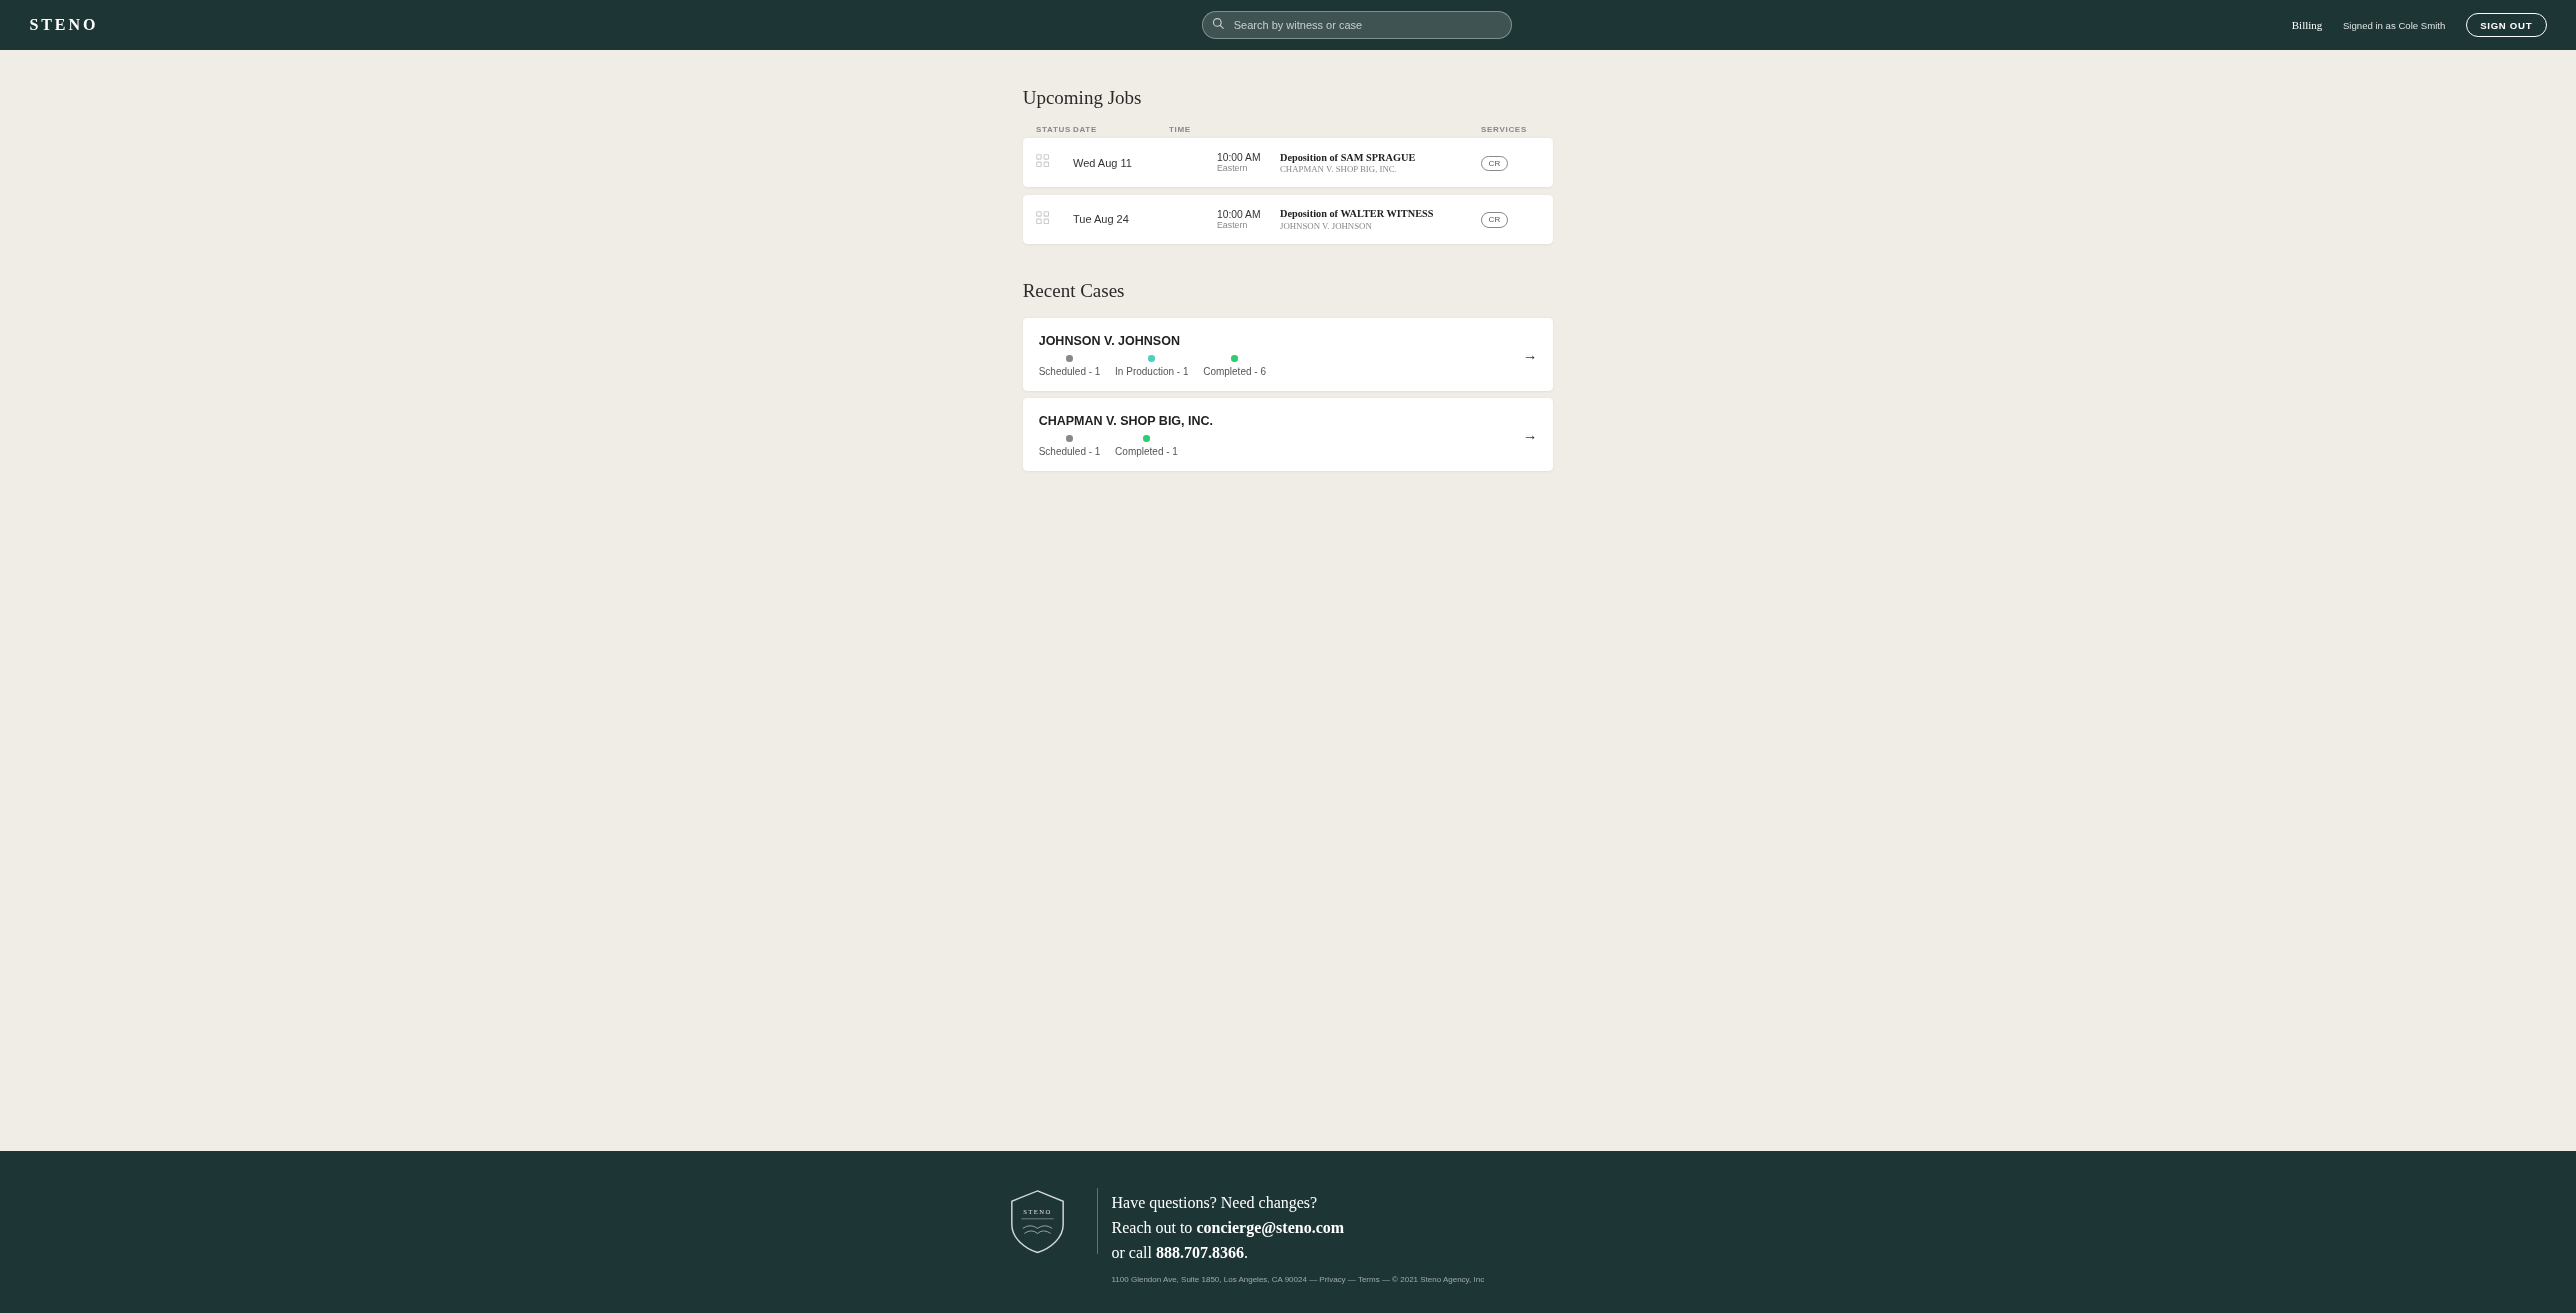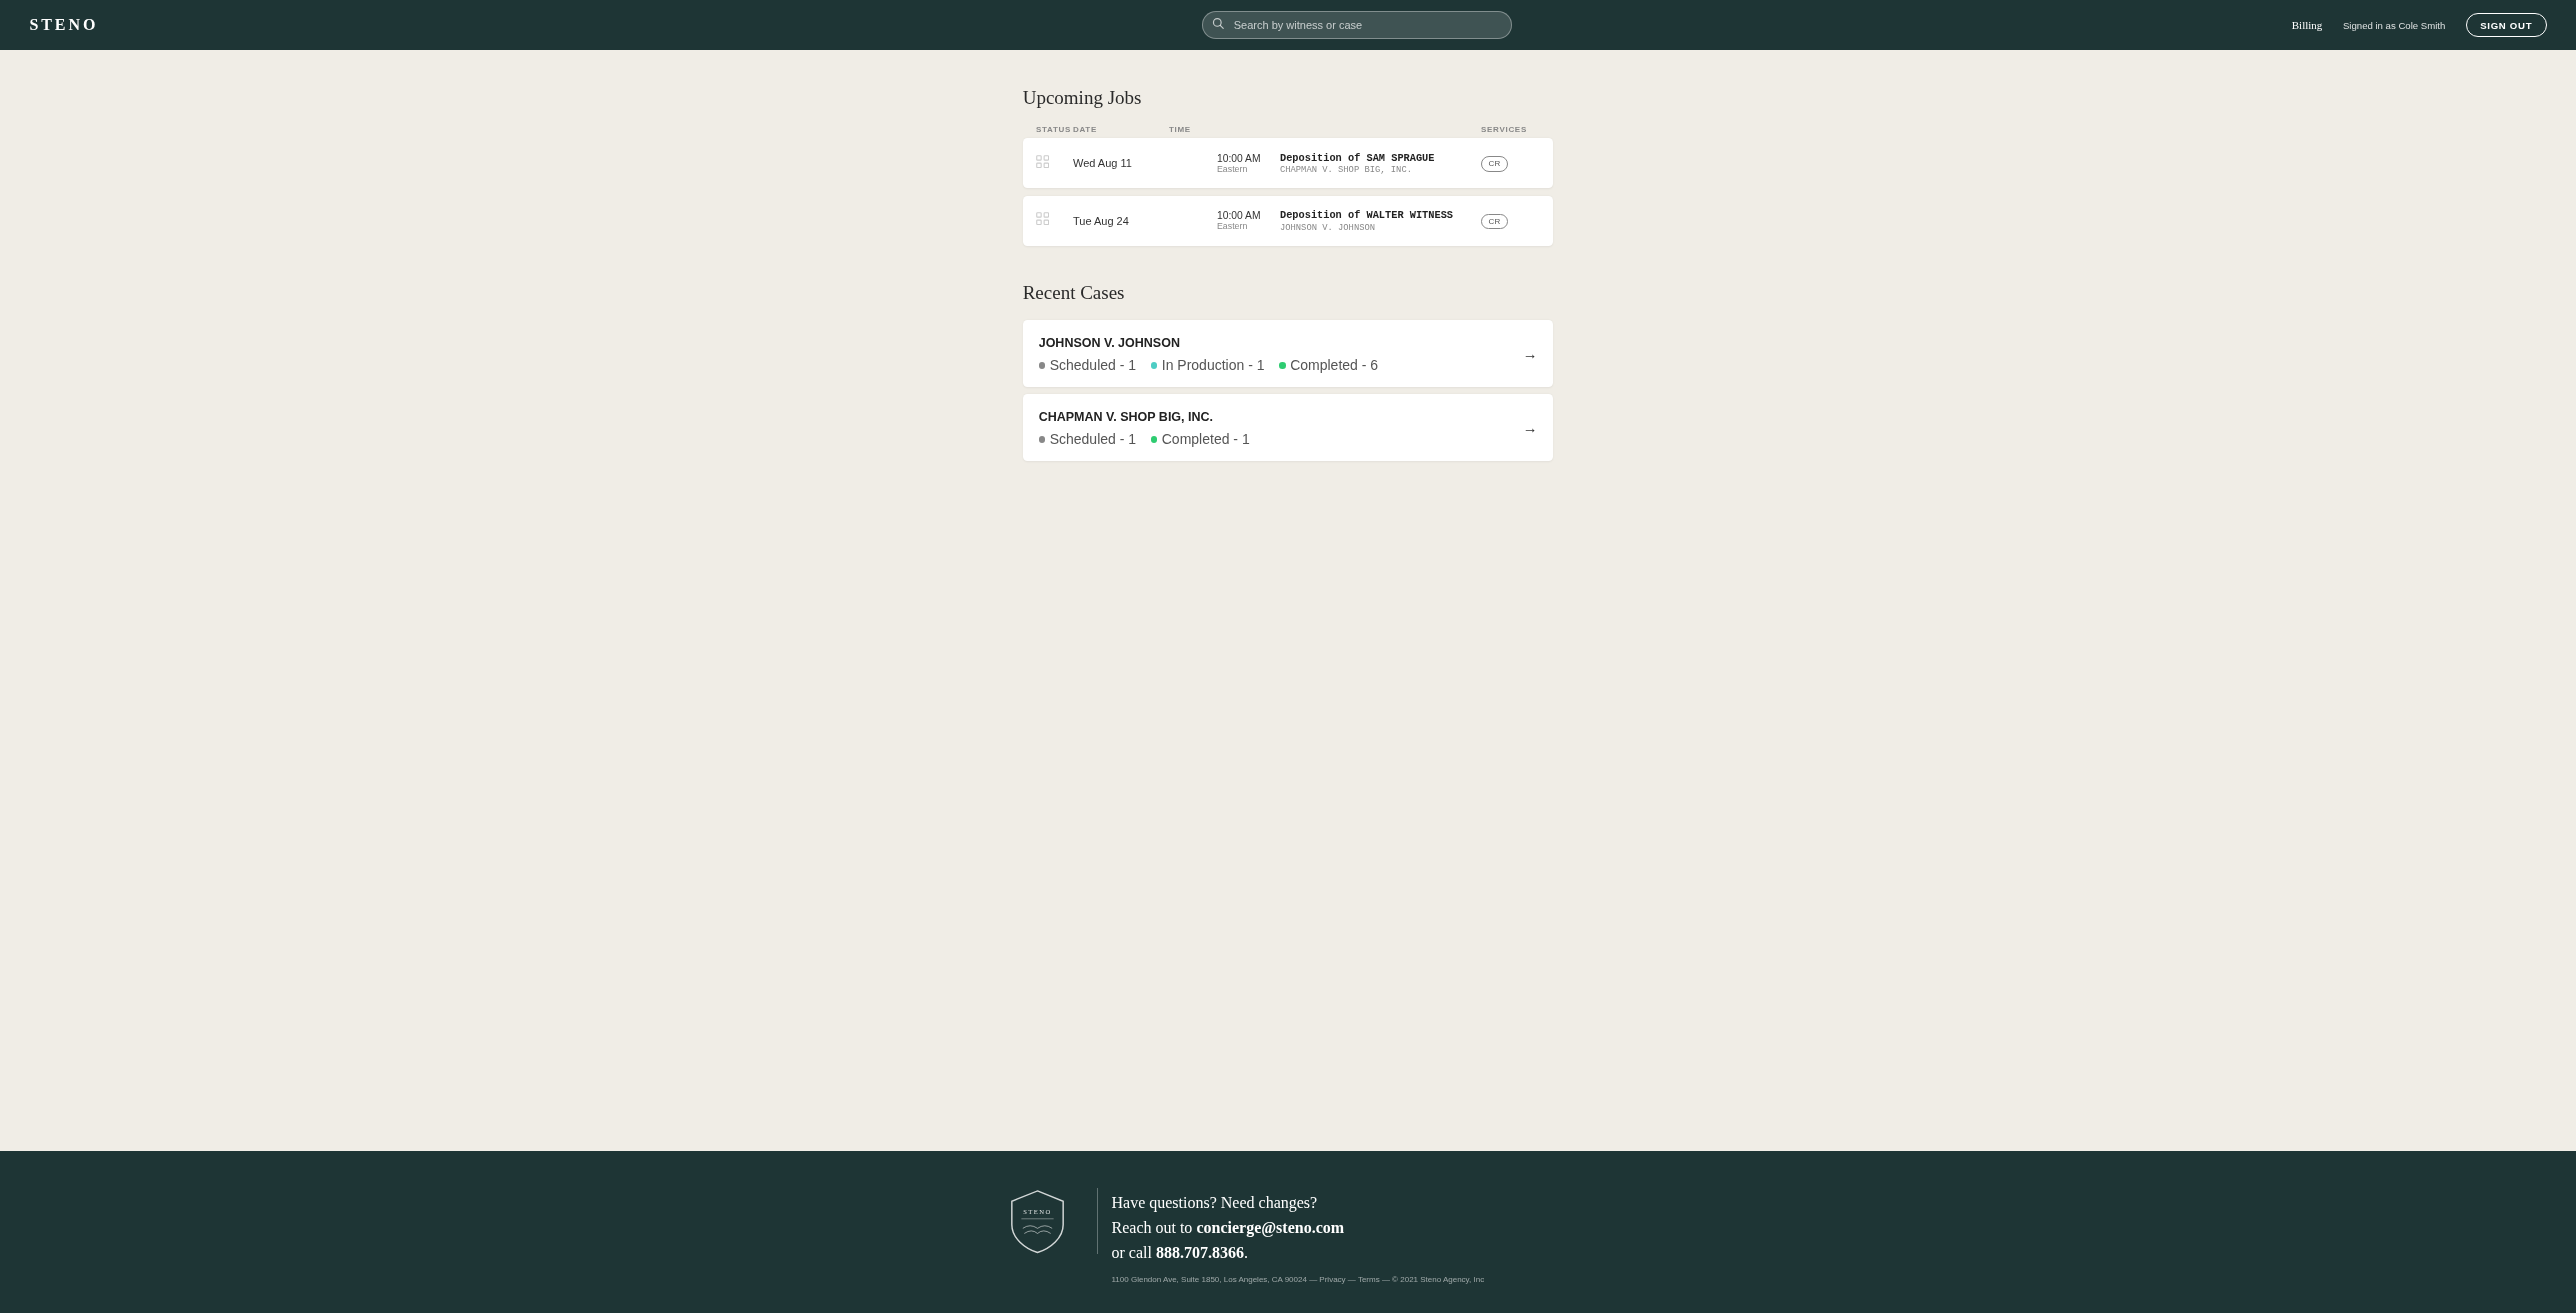--- a/index.html
+++ b/index.html
@@ -122,21 +122,21 @@
       font-size: 11px;
       color: #333;
       font-family: Liberation Sans, sans-serif;
       font-weight: 500;
     }
 
     .job-time-block { font-family: Liberation Sans, sans-serif; margin-left: 48px; }
     .job-time { font-size: 10.3px; color: #333; font-weight: 500; }
     .job-timezone { font-size: 8.8px; color: #888; }
 
-    .job-desc { font-family: Liberation Mono, monospace; }
+    .job-desc { font-family: Liberation Serif, serif; }
     .job-depo-of { font-size: 8.8px; color: #888; }
     .job-depo-of span { color: #222; font-weight: 600; font-size: 10.3px; }
     .job-case { font-size: 8.8px; color: #888; margin-top: 1.5px; }
 
     .service-badge {
       border: 1.1px solid #888;
       border-radius: 8.8px;
       padding: 2.2px 6.6px;
       font-size: 8px;
       font-family: sans-serif;
@@ -171,22 +171,23 @@
     .case-stats {
       display: flex;
       gap: 14.7px;
       align-items: center;
     }
     .case-stat {
       display: flex;
       align-items: center;
       gap: 4.4px;
       font-family: sans-serif;
-      font-size: 14px;
+      font-size: 10px;
       color: #555;
+      flex-direction: column;
     }
     .dot {
       width: 6.6px;
       height: 6.6px;
       border-radius: 50%;
       display: inline-block;
       flex-shrink: 0;
     }
     .dot-gray { background: #888; }
     .dot-teal { background: #4ecdc4; }

